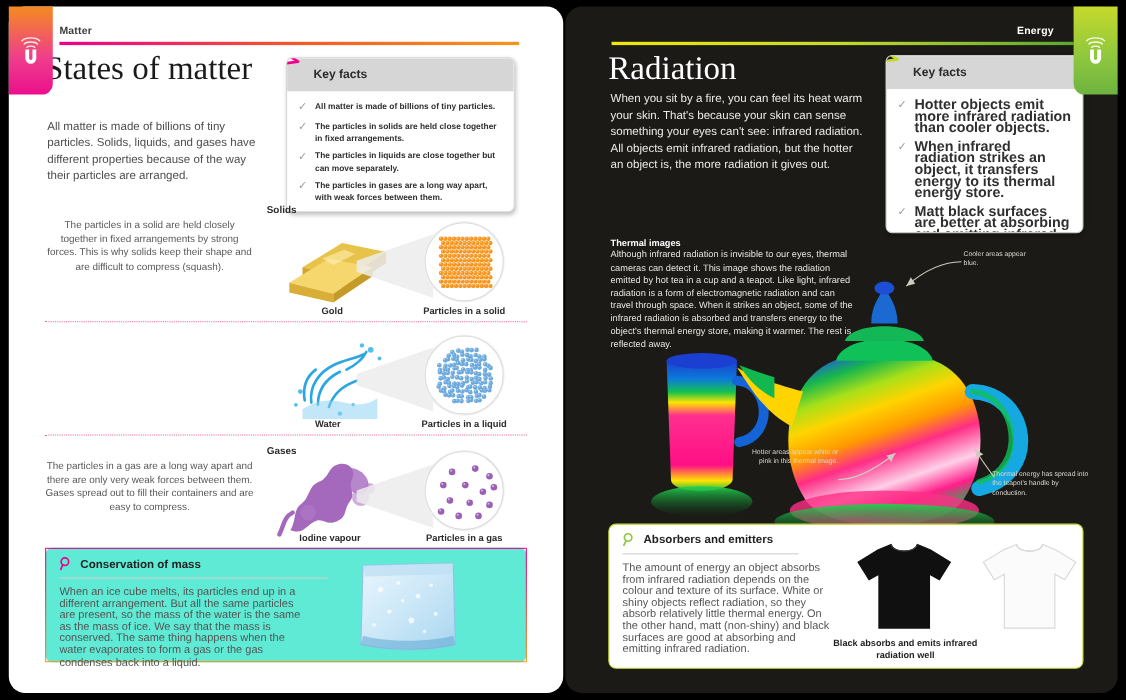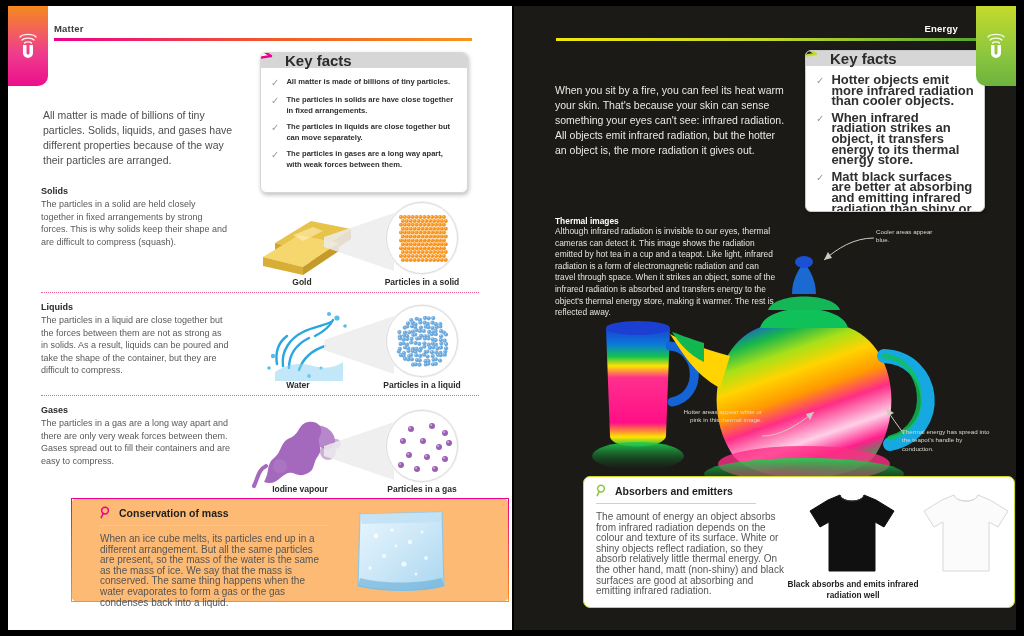--- a/index.html
+++ b/index.html
@@ -4,21 +4,21 @@
 <style>
   * { box-sizing: border-box; margin: 0; padding: 0; }
   html, body {
     width: 1024px; height: 636px;
     background: #000; overflow: hidden;
     font-family: "Liberation Sans", sans-serif;
   }
   #spread { position: relative; width: 1024px; height: 636px; background: #000; }
 
   
-  .page { position: absolute; top: 6px; height: 624px; }
+  .page { position: absolute; top: 6px; height: 624px; border-radius: 15px; }
   #page-left  { left: 8px;  width: 504px; background: #ffffff; }
   #page-right { left: 514px; width: 502px; background: #1b1a16; }
 
   
   .side-tab {
     position: absolute; top: 6px; width: 40px; height: 80px;
     display: flex; align-items: center; justify-content: center;
   }
   #tab-left  { left: 8px;  border-radius: 0 0 10px 0;
                background: linear-gradient(180deg,#f58a1f 0%, #ef3e8c 58%, #ec0f8c 100%); }
@@ -49,57 +49,57 @@
   
   .kf-box {
     position: absolute; border-radius: 6px; overflow: hidden;
     box-shadow: 1px 2px 4px rgba(0,0,0,.25);
   }
   #kf-left  { left: 260px; top: 46px; width: 208px; height: 141px; background: #fff;
               border: 1px solid #d7d7d7; }
   #kf-right { left: 805px; top: 44px; width: 180px; height: 162px; background: #fff;
               border: 1px solid #c9c9c9; }
   .kf-head {
-    background: #d6d6d6; height: 15px; display: flex; align-items: center;
-    padding-left: 24px; font-size: 15px; font-weight: bold; color: #2b2b2b;
+    background: #d6d6d6; height: 30px; display: flex; align-items: center;
+    padding-left: 24px; font-size: 11px; font-weight: bold; color: #2b2b2b;
   }
   .kf-list { padding: 9px 10px 0 10px; }
   .kf-item { display: flex; gap: 7px; margin-bottom: 6px; }
   .kf-check { flex: 0 0 auto; color: #9a9a9a; font-size: 10px; line-height: 12px; }
   .kf-text { font-size: 7.6px; font-weight: bold; line-height: 10.5px; color: #2f2f2f; }
   #kf-right .kf-text { font-size: 13px; line-height: 10.6px; }
   .pin {
     position: absolute; width: 30px; height: 34px; left: -12px; top: -13px;
   }
 
   
-  .state-sec { position: absolute; left: 41px; width: 430px; }
+  .state-sec { position: absolute; left: 41px; width: 430px; text-align: center; }
   .state-head { font-size: 9px; font-weight: bold; color: #2b2b2b; margin-bottom: 2px; }
   .state-body { font-size: 9px; line-height: 12.6px; color: #595959; width: 190px; }
   .dotted-rule {
     position: absolute; left: 41px; width: 429px; height: 1px;
     border-top: 1px dotted #f06292;
   }
 
   
   .illus { position: absolute; }
   .cap { position: absolute; font-size: 8.5px; font-weight: bold; color: #2b2b2b; text-align: center; }
 
   .circle-bubble {
     position: absolute; border-radius: 50%; background: #fff;
     border: 1px solid #dcdcdc; box-shadow: 0 0 0 1px #f2f2f2;
     overflow: hidden;
   }
   .cone { position: absolute; }
 
   
-  .feat-box { position: absolute; border-radius: 7px; margin-left: 30px; }
+  .feat-box { position: absolute; border-radius: 7px; }
   #feat-left  { left: 41px; top: 492px; width: 430px; height: 104px;
-                background: #fdba74; border: 1.6px solid; border-image: linear-gradient(180deg,#ec008c,#f7941e) 1;
-                border-color: #ec008c #f07f2a #f7941e #ec5b6a; padding-left: 16px; }
+                background: #5eead4; border: 1.6px solid; border-image: linear-gradient(180deg,#ec008c,#f7941e) 1;
+                border-color: #ec008c #f07f2a #f7941e #ec5b6a; }
   #feat-right { left: 553px; top: 470px; width: 432px; height: 132px;
                 background: #fff; border: 1.6px solid #c9d92e; }
   .feat-head { display: flex; align-items: center; gap: 6px; padding: 7px 0 0 12px; }
   .feat-title { font-size: 10.5px; font-weight: bold; color: #1f1f1f; }
   .feat-sep { height: 1px; background: #cfcfcf; margin: 6px 12px 0 12px; }
   .feat-text { font-size: 10px; line-height: 10.6px; color: #555; padding: 8px 12px 0 12px; }
   #feat-left .feat-text { width: 250px; }
   #feat-right .feat-text { width: 212px; }
 
   .tshirt-cap { position: absolute; font-size: 8.3px; font-weight: bold;
@@ -114,37 +114,38 @@
 </head>
 <body>
 
 <div id="spread">
 
   <div class="page" id="page-left">
 
     <div class="chap-label" id="chap-left" style="left:46px">Matter</div>
     <div class="rule" id="rule-left" style="left:46px;width:418px"></div>
 
+    <h1 class="title" id="title-left" style="left:33px">States of matter</h1>
 
     <div class="intro" id="intro-left" style="left:35px">All matter is made of billions of tiny particles. Solids, liquids, and gases have different properties because of the way their particles are arranged.</div>
 
     <div class="kf-box" id="kf-left" style="left:252px">
       <svg class="pin" viewBox="0 0 30 34">
         <path d="M6 3 L19 3 L14 11 L22 16 L8 18 L6 12 Z" fill="#fff" stroke="#ec008c" stroke-width="2.4" stroke-linejoin="round"></path>
         <line x1="9" y1="17" x2="3" y2="30" stroke="#ec008c" stroke-width="2.4" stroke-linecap="round"></line>
       </svg>
       <div class="kf-head">Key facts</div>
       <div class="kf-list">
         <div class="kf-item">
           <span class="kf-check">✓</span>
           <span class="kf-text">All matter is made of billions of tiny particles.</span>
         </div>
         <div class="kf-item">
           <span class="kf-check">✓</span>
-          <span class="kf-text">The particles in solids are have close together in fixed arrangements.</span>
+          <span class="kf-text">The particles in solids are held close together in fixed arrangements.</span>
         </div>
         <div class="kf-item">
           <span class="kf-check">✓</span>
           <span class="kf-text">The particles in liquids are close together but can move separately.</span>
         </div>
         <div class="kf-item">
           <span class="kf-check">✓</span>
           <span class="kf-text">The particles in gases are a long way apart, with weak forces between them.</span>
         </div>
       </div>
@@ -461,24 +462,20 @@
             <circle cx="58.8" cy="56.9" r="2" fill="#f7941e"></circle>
             <circle cx="58.199999999999996" cy="56.199999999999996" r="0.64" fill="#ffffff" opacity="0.55"></circle>
           </g>
       </svg>
     </div>
     <div class="cap" style="left:254px;top:271px;width:80px">Gold</div>
     <div class="cap" style="left:359px;top:271px;width:110px">Particles in a solid</div>
 
     <div class="dotted-rule" style="left:33px;top:286px;width:438px"></div>
 
-    <div class="state-sec" style="left:33px;top:296px">
-      <div class="state-head">Liquids</div>
-      <div class="state-body">The particles in a liquid are close together but the forces between them are not as strong as in solids. As a result, liquids can be poured and take the shape of the container, but they are difficult to compress.</div>
-    </div>
     <svg class="illus" style="left:245px;top:300px" width="110" height="75" viewBox="0 0 110 75">
       <g fill="none" stroke="#2aa6e0" stroke-width="2.4" stroke-linecap="round">
         <path d="M30 60 C28 44 38 32 50 26 C60 21 70 20 78 16"></path>
         <path d="M36 62 C36 48 44 38 56 32"></path>
         <path d="M24 58 C22 46 26 36 34 30"></path>
         <path d="M46 64 C50 52 60 44 72 40"></path>
         <path d="M62 30 C70 26 76 22 80 14"></path>
       </g>
       <g fill="#55bdec">
         <circle cx="84" cy="12" r="2.6"></circle>
@@ -846,20 +843,21 @@
         </g>
       </svg>
     </div>
   </div>
 
   <div class="page" id="page-right">
 
     <div class="chap-label" id="chap-right">Energy</div>
     <div class="rule" id="rule-right" style="left:42px;width:420px"></div>
 
+    <h1 class="title" id="title-right" style="left:39px">Radiation</h1>
 
     <div class="intro" id="intro-right" style="left:41px">When you sit by a fire, you can feel its heat warm your skin. That's because your skin can sense something your eyes can't see: infrared radiation. All objects emit infrared radiation, but the hotter an object is, the more radiation it gives out.</div>
 
     <div class="kf-box" id="kf-right" style="left:291px">
       <svg class="pin" viewBox="0 0 30 34">
         <path d="M6 3 L19 3 L14 11 L22 16 L8 18 L6 12 Z" fill="#1b1a16" stroke="#c5d92c" stroke-width="2.4" stroke-linejoin="round"></path>
         <line x1="9" y1="17" x2="3" y2="30" stroke="#c5d92c" stroke-width="2.4" stroke-linecap="round"></line>
       </svg>
       <div class="kf-head">Key facts</div>
       <div class="kf-list">

